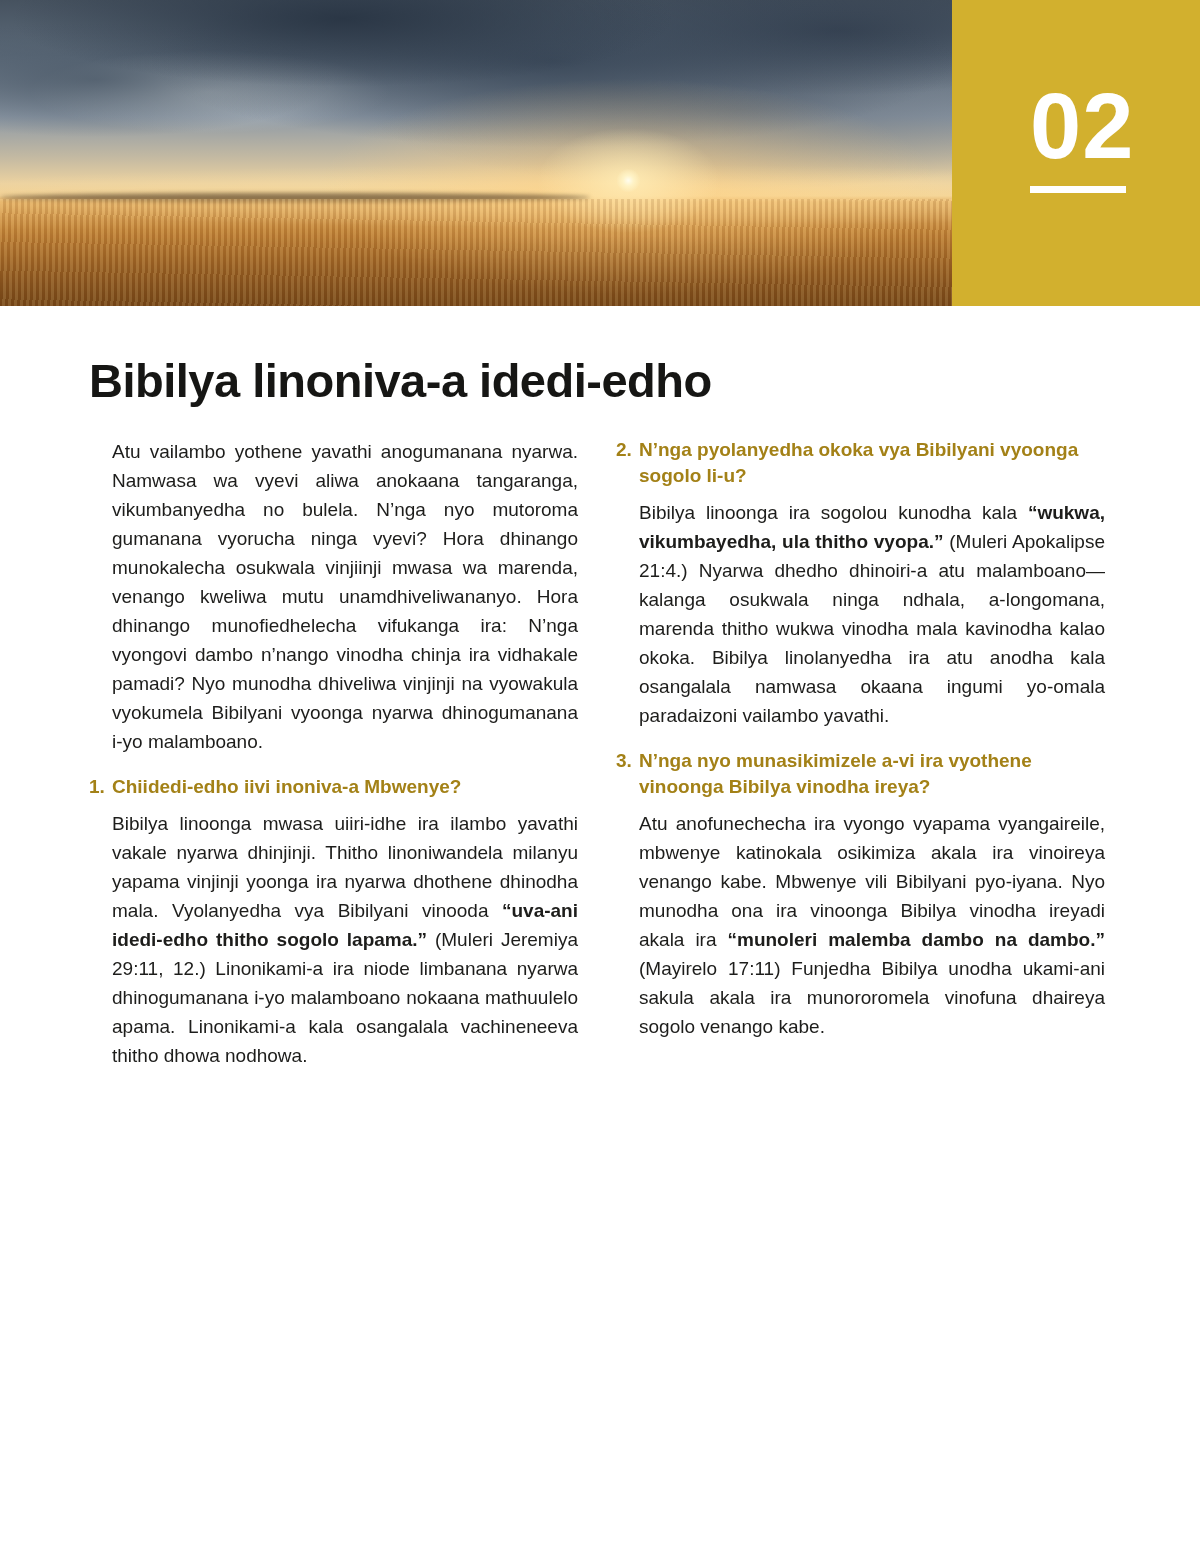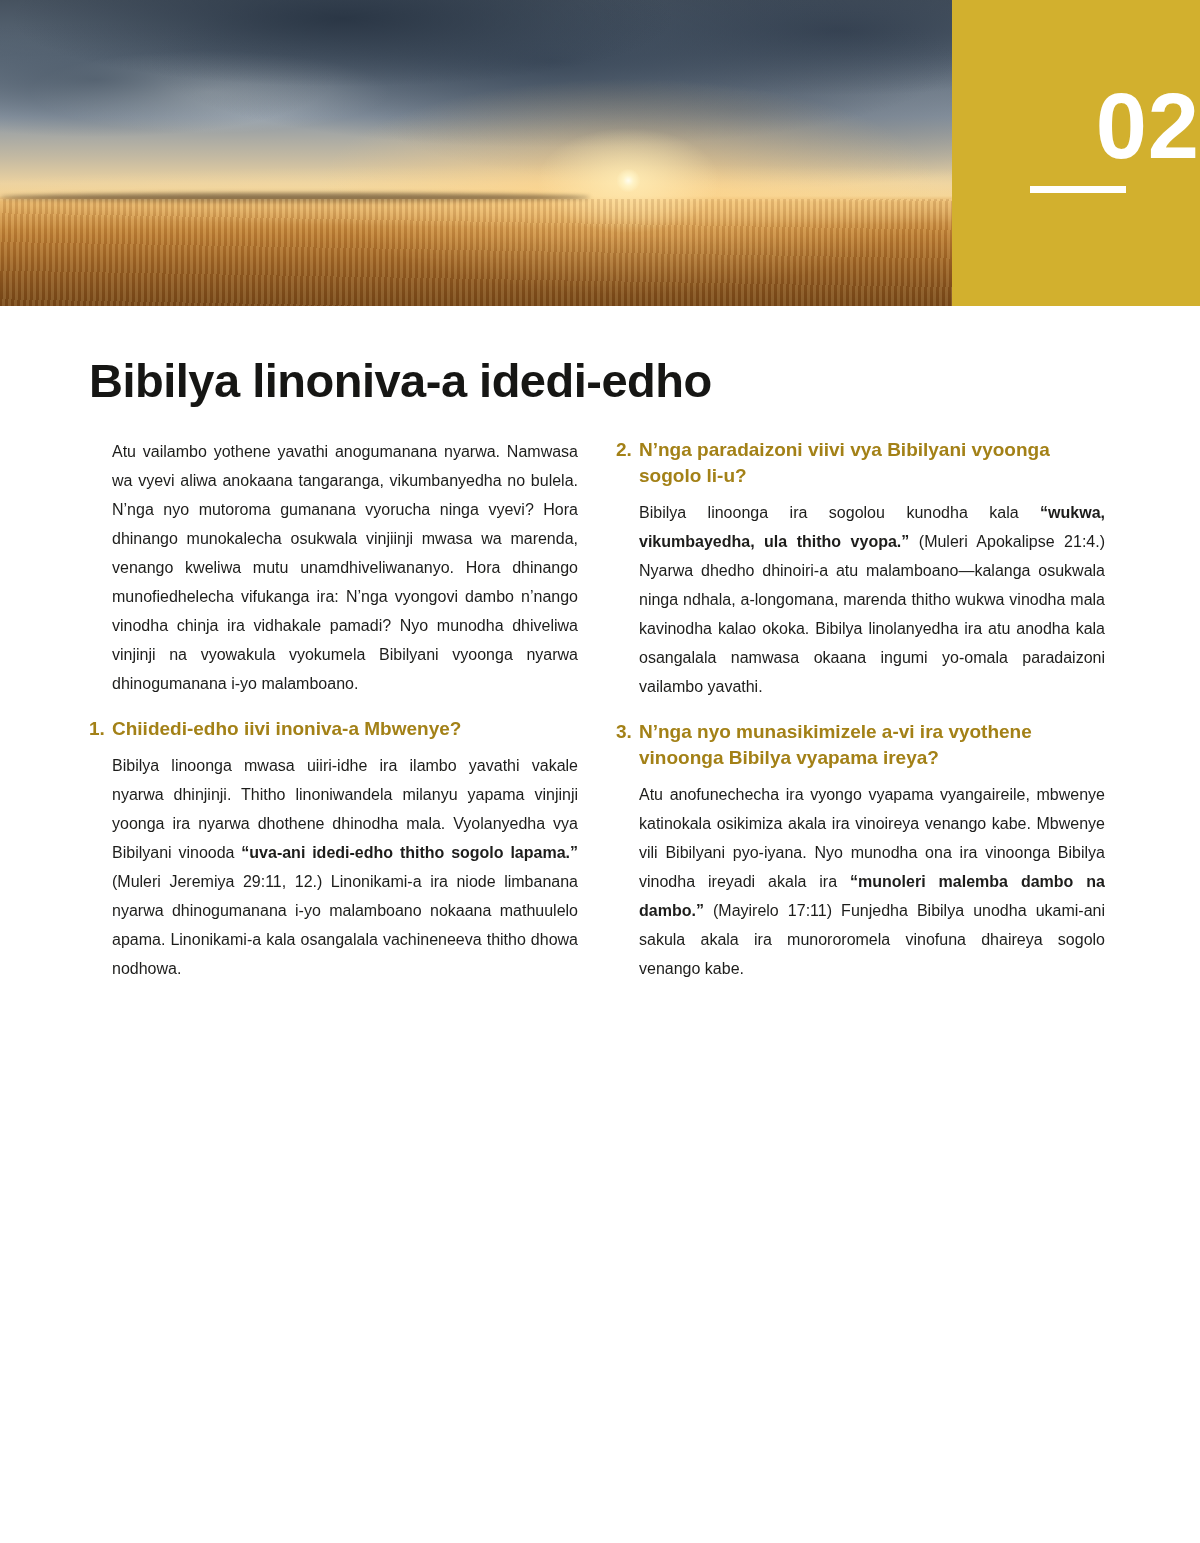--- a/index.html
+++ b/index.html
@@ -44,40 +44,39 @@
   }
   .wheat{
     position:absolute;left:0;right:0;top:65%;bottom:0;
     background:
       repeating-linear-gradient(92deg, rgba(255,224,160,.14) 0 3px, rgba(110,58,12,.14) 3px 6px),
       linear-gradient(180deg, rgba(255,214,140,.25) 0%, rgba(0,0,0,0) 35%, rgba(70,38,8,.35) 100%);
   }
   .gold-panel{
     flex:1 1 auto;background:var(--accent-gold);
     padding:80px 0 6px 78px;
-    text-align:right;
   }
   .chapter-num{
     color:#ffffff;font-weight:bold;font-size:92px;line-height:1;
     letter-spacing:1px;
   }
   .chapter-rule{
     width:96px;height:7px;background:#ffffff;margin-top:14px;
   }
 
   
   main{padding:0 95px 60px 89px;}
   h1{
     font-size:47px;line-height:1.05;font-weight:bold;color:#161614;
     letter-spacing:-0.5px;margin:50px 0 32px 0;
   }
   .cols{display:flex;gap:38px;align-items:flex-start;}
   .col{flex:1 1 0;min-width:0;}
   p{
-    margin:0 0 0 23px;font-size:16px;line-height:29px;
+    margin:0 0 0 23px;font-size:19px;line-height:29px;
     text-align:justify;color:var(--text-ink);
   }
   .intro{margin-bottom:16px;}
   h2{
     color:var(--heading-gold);font-size:19px;line-height:26px;font-weight:bold;
     margin:18px 0 9px 0;padding-left:23px;text-indent:-23px;
   }
   h2 .num{display:inline-block;width:23px;text-indent:0;}
   .col > section:first-child h2{margin-top:0;}
   .b{font-weight:bold;}
@@ -110,28 +109,28 @@
           <h2>
             <span class="num">1.</span><span>Chiidedi-edho iivi inoniva-a Mbwenye?</span>
           </h2>
           <p><span>Bibilya linoonga mwasa uiiri-idhe ira ilambo yavathi vakale nyarwa dhinjinji. Thitho linoniwandela milanyu yapama vinjinji yoonga ira nyarwa dhothene dhinodha mala. Vyolanyedha vya Bibilyani vinooda </span><span class="b">“uva-ani idedi-edho thitho sogolo lapama.”</span><span> (Muleri Jeremiya 29:11, 12.) Linonikami-a ira niode limbanana nyarwa dhinogumanana i-yo malamboano nokaana mathuulelo apama. Linonikami-a kala osangalala vachineneeva thitho dhowa nodhowa.</span></p>
         </section>
       </div>
 
       <div class="col">
         <section>
           <h2>
-            <span class="num">2.</span><span>N’nga paradaizoni viivi vya Bibilyani vyoonga sogolo li-u?</span>
+            <span class="num">2.</span><span>N’nga pyolanyedha okoka vya Bibilyani vyoonga sogolo li-u?</span>
           </h2>
           <p><span>Bibilya linoonga ira sogolou kunodha kala </span><span class="b">“wukwa, vikumbayedha, ula thitho vyopa.”</span><span> (Muleri Apokalipse 21:4.) Nyarwa dhedho dhinoiri-a atu malamboano—kalanga osukwala ninga ndhala, a-longomana, marenda thitho wukwa vinodha mala kavinodha kalao okoka. Bibilya linolanyedha ira atu anodha kala osangalala namwasa okaana ingumi yo-omala paradaizoni vailambo yavathi.</span></p>
         </section>
 
         <section>
           <h2>
-            <span class="num">3.</span><span>N’nga nyo munasikimizele a-vi ira vyothene vinoonga Bibilya vyapama ireya?</span>
+            <span class="num">3.</span><span>N’nga nyo munasikimizele a-vi ira vyothene vinoonga Bibilya vinodha ireya?</span>
           </h2>
           <p><span>Atu anofunechecha ira vyongo vyapama vyangaireile, mbwenye katinokala osikimiza akala ira vinoireya venango kabe. Mbwenye vili Bibilyani pyo-iyana. Nyo munodha ona ira vinoonga Bibilya vinodha ireyadi akala ira </span><span class="b">“munoleri malemba dambo na dambo.”</span><span> (Mayirelo 17:11) Funjedha Bibilya unodha ukami-ani sakula akala ira munororomela vinofuna dhaireya sogolo venango kabe.</span></p>
         </section>
       </div>
 
     </div>
   </main>
 
 </div>
 

